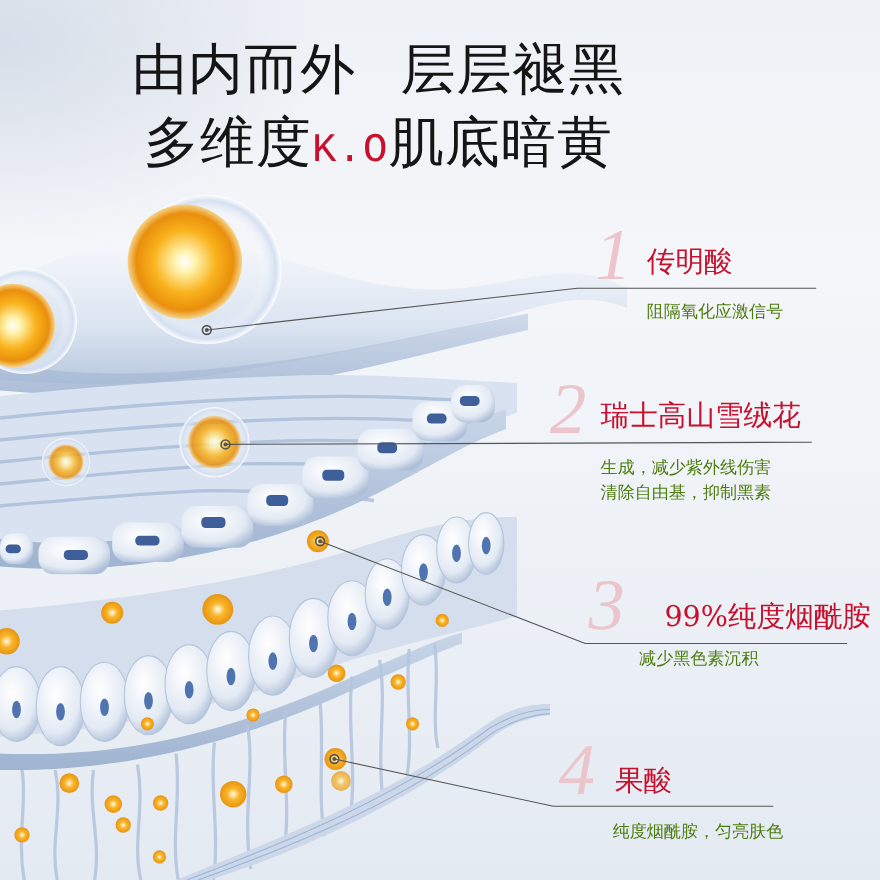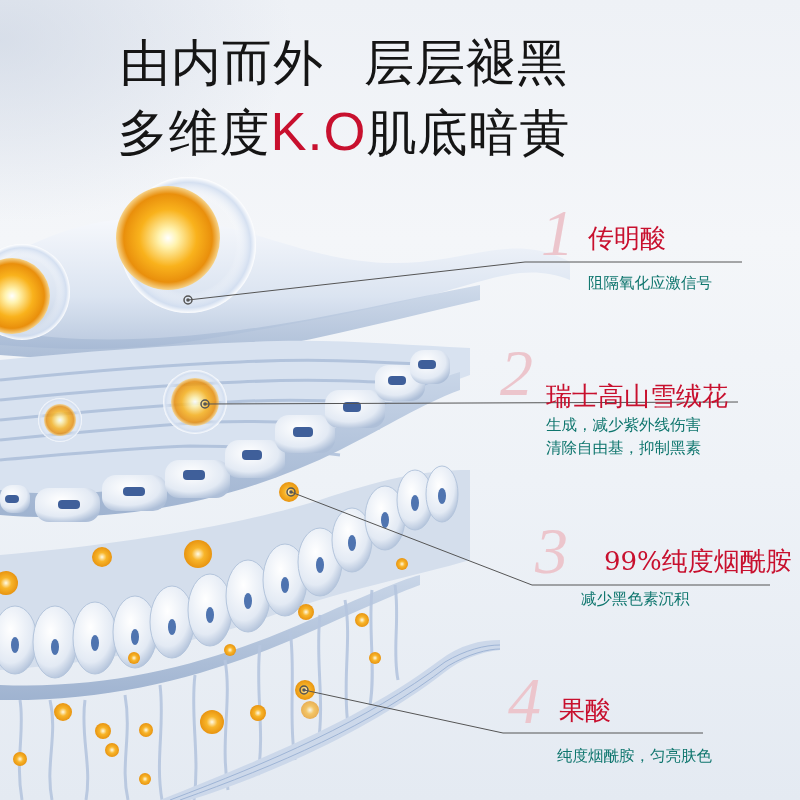--- a/index.html
+++ b/index.html
@@ -13,42 +13,42 @@
     position: absolute; left: 0; top: 0; width: 800px; height: 800px;
     background: radial-gradient(ellipse 420px 260px at 0px 40px, rgba(196,206,222,0.55), rgba(255,255,255,0) 70%);
   }
   .headline {
     position: absolute; left: 0; width: 688px; text-align: center;
     font-family: "DejaVu Serif", "Liberation Serif", serif;
     color: #151515; font-size: 50px; line-height: 1; letter-spacing: 1px;
   }
   .headline.l1 { top: 38px; }
   .headline.l2 { top: 104px; }
-  .headline .red { color: #c8102e; font-family: Liberation Sans, sans-serif; font-size: 54px; text-align: right; }
+  .headline .red { color: #c8102e; font-family: Liberation Mono, monospace; font-size: 37px; text-align: right; }
   .headline .gap { display: inline-block; width: 40px; }
   svg.art { position: absolute; left: 0; top: 0; }
 
   
   .callout { position: absolute; }
   .num {
     position: absolute;
     font-family: "Liberation Serif", "DejaVu Serif", serif;
     font-style: italic;
     color: #ecc5cc;
     font-size: 66px; line-height: 1;
   }
   .ttl {
     position: absolute;
     color: #c8102e;
     font-family: "DejaVu Serif", "Liberation Serif", serif;
     font-size: 26px; line-height: 1; white-space: nowrap;
   }
   .desc {
     position: absolute;
-    color: #0f766e; font-size: 15.5px; line-height: 23px; white-space: nowrap;
+    color: #4d7c0f; font-size: 15.5px; line-height: 23px; white-space: nowrap;
   }
 </style>
 </head>
 <body>
 
 <div class="bg-left-glow"></div>
 
 <div class="headline l1">
   <span>由内而外</span><span class="gap"></span><span>层层褪黑</span>
 </div>
@@ -236,21 +236,21 @@
 <div class="callout">
   <div class="num" style="left:541px; top:200px;">1</div>
   <div class="ttl" style="left:588px; top:225px;">传明酸</div>
   <div class="desc" style="left:588px; top:272px;">
     <div>阻隔氧化应激信号</div>
   </div>
 </div>
 
 <div class="callout">
   <div class="num" style="left:500px; top:340px;">2</div>
-  <div class="ttl" style="left:546px; top:383px;">瑞士高山雪绒花</div>
+  <div class="ttl" style="left:546px; top:365px;">瑞士高山雪绒花</div>
   <div class="desc" style="left:546px; top:414px;">
     <div>生成，减少紫外线伤害</div>
     <div>清除自由基，抑制黑素</div>
   </div>
 </div>
 
 <div class="callout">
   <div class="num" style="left:535px; top:518px;">3</div>
   <div class="ttl" style="left:604px; top:548px;">99%纯度烟酰胺</div>
   <div class="desc" style="left:581px; top:588px;">

